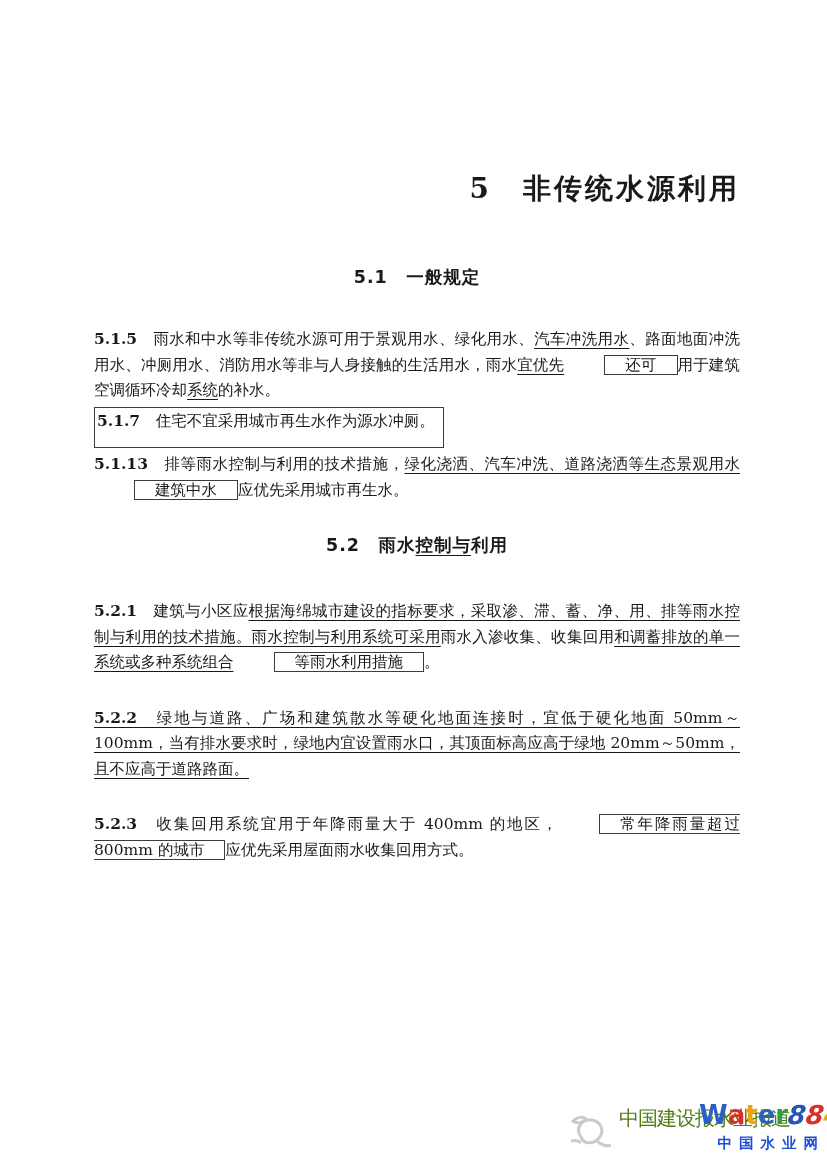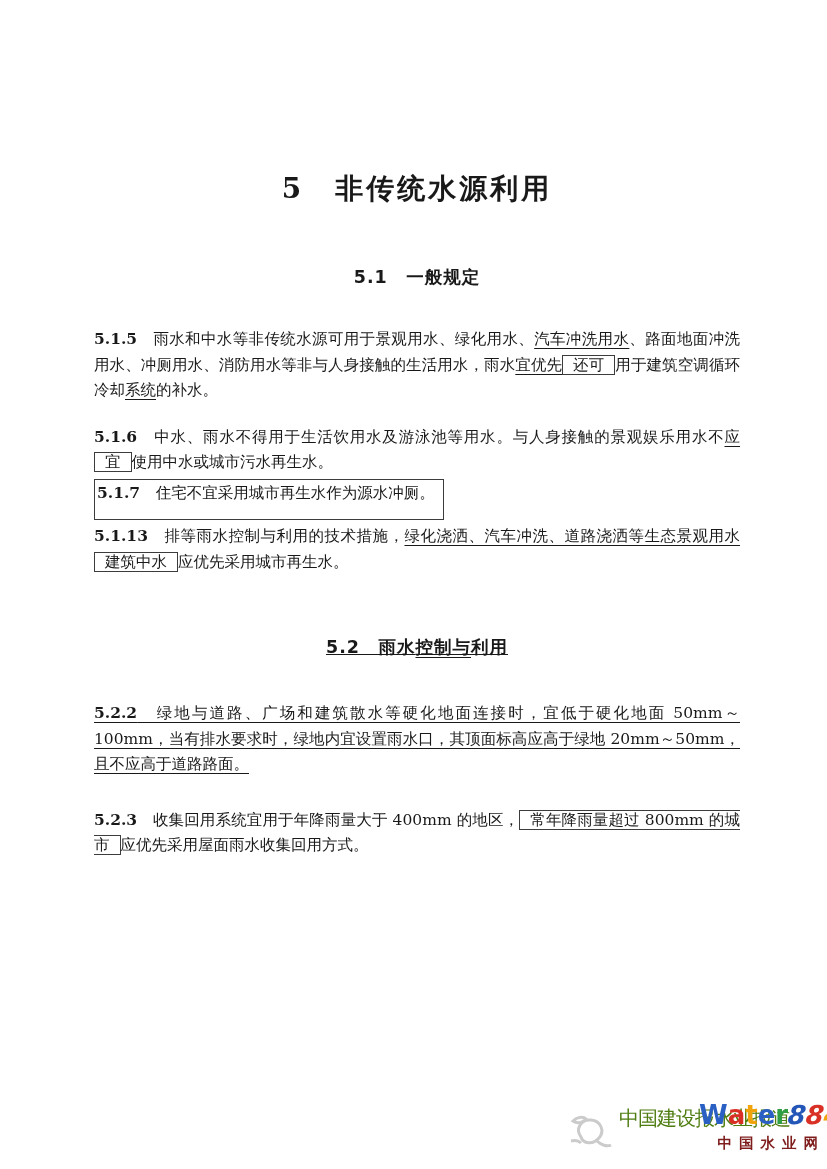--- a/index.html
+++ b/index.html
@@ -7,48 +7,48 @@
     position:relative;
     width:827px;height:1169px;
     box-sizing:border-box;
     padding:170px 87px 0 94px;
     background:#ffffff;
     overflow:hidden;
     font-family:"DejaVu Serif","Liberation Serif",serif;
     color:#191919;
   }
   .doc-title{
-    text-align:center;
+    text-align:right;
     font-size:28px;
     font-weight:600;
     letter-spacing:3px;
     margin:0;
   }
   .section-heading{
     text-align:center;
     font-family:"DejaVu Sans","Liberation Sans",sans-serif;
     font-weight:bold;
     font-size:17.5px;
     letter-spacing:1px;
   }
   .h51{margin:57px 0 37px;text-align:center;}
-  .h52{margin:60px 0 41px;text-decoration:underline;}
+  .h52{margin:30px 0 41px;}
   .clause,.note,.indent{
     font-size:15.5px;
     line-height:25.5px;
     text-align:justify;
     margin:0;
   }
   .indent{text-indent:2em;}
   .mt20{margin-top:20px;}
   .mt2{margin-top:3px;}
   .mt28{margin-top:29px;}
   .seg-b{font-weight:bold;}
   .seg-u{text-decoration:underline;text-underline-offset:4px;text-decoration-thickness:1px;}
-  .seg-box{border:1px solid #3c3c3c;padding:0 10px;}
+  .seg-box{border:1px solid #3c3c3c;padding:0 20px;margin-left:40px;}
   .line-box{border:1px solid #3c3c3c;display:inline-block;padding:0 8px 13px 2px;}
   
   .watermark{
     position:absolute;
     right:2px;bottom:4px;
     width:258px;height:60px;
   }
   .wm-icon{position:absolute;left:0;top:2px;}
   .wm-text{position:absolute;left:52px;top:0;width:206px;}
   .wm-gray{
@@ -79,42 +79,42 @@
 <body>
 
 <div class="page">
 
   <h1 class="doc-title">5　非传统水源利用</h1>
 
   <h2 class="section-heading h51"><span>5.1　一般规定</span></h2>
 
   <p class="clause"><span class="seg-b">5.1.5</span><span>　雨水和中水等非传统水源可用于景观用水、绿化用水、</span><span class="seg-u">汽车冲洗用水</span><span>、路面地面冲洗用水、冲厕用水、消防用水等非与人身接触的生活用水，雨水</span><span class="seg-u">宜优先</span><span class="seg-box">还可</span><span>用于建筑空调循环冷却</span><span class="seg-u">系统</span><span>的补水。</span></p>
 
-  <p class="clause mt20"><span class="seg-b">5.1.6</span><span>　中水、雨水不得用于生活饮用水及游泳池等用水。与人身接触的景观娱乐用水不</span><span class="seg-u">应</span><span class="seg-box">宜</span><span>使用中水或城市污水再生水。</span></p>
 
   <p class="clause mt2"><span class="line-box"><span class="seg-b">5.1.7</span><span>　住宅不宜采用城市再生水作为源水冲厕。</span></span></p>
 
   <p class="clause mt2"><span class="seg-b">5.1.13</span><span>　排等雨水控制与利用的技术措施，</span><span class="seg-u">绿化浇洒、汽车冲洗、道路浇洒等生态景观用水</span><span class="seg-box">建筑中水</span><span>应优先采用城市再生水。</span></p>
 
   <h2 class="section-heading h52"><span>5.2　雨水</span><span class="seg-u">控制与</span><span>利用</span></h2>
 
+  <p class="clause"><span class="seg-b">5.2.1</span><span>　建筑与小区应</span><span class="seg-u">根据海绵城市建设的指标要求，采取渗、滞、蓄、净、用、排等雨水控制与利用的技术措施。雨水控制与利用系统可采用</span><span>雨水入渗收集、收集回用</span><span class="seg-u">和调蓄排放的单一系统或多种系统组合</span><span class="seg-box">等雨水利用措施</span><span>。</span></p>
 
   <p class="clause mt28"><span class="seg-b seg-u">5.2.2</span><span class="seg-u">　绿地与道路、广场和建筑散水等硬化地面连接时，宜低于硬化地面 50mm～100mm，当有排水要求时，绿地内宜设置雨水口，其顶面标高应高于绿地 20mm～50mm，且不应高于道路路面。</span></p>
 
   <p class="clause mt28"><span class="seg-b">5.2.3</span><span>　收集回用系统宜用于年降雨量大于 400mm 的地区，</span><span class="seg-box">常年降雨量超过 800mm 的城市</span><span>应优先采用屋面雨水收集回用方式。</span></p>
 
   <div class="watermark">
     <svg class="wm-icon" width="48" height="52" viewBox="0 0 48 52">
       <g fill="none" stroke="#cbcbcb" stroke-width="3">
         <path d="M14 30 C8 22, 14 12, 24 13 C34 14, 38 24, 32 31 C26 38, 16 37, 14 30 Z"></path>
         <path d="M6 14 C10 10, 16 9, 19 12 C16 16, 10 17, 6 14 Z"></path>
         <path d="M30 34 C34 38, 40 40, 44 38"></path>
         <path d="M4 34 C8 33, 12 34, 14 36"></path>
       </g>
     </svg>
     <div class="wm-text">
       <div class="wm-gray">中国建设报水业报道</div>
       <div class="wm-overlay"><span class="wm-letter" style="color: rgb(42, 95, 196);">W</span><span class="wm-letter" style="color: rgb(217, 48, 37);">a</span><span class="wm-letter" style="color: rgb(240, 163, 10);">t</span><span class="wm-letter" style="color: rgb(42, 95, 196);">e</span><span class="wm-letter" style="color: rgb(47, 158, 68);">r</span><span class="wm-letter wm-italic" style="color: rgb(36, 86, 184);">8</span><span class="wm-letter wm-italic" style="color: rgb(217, 48, 37);">8</span><span class="wm-letter wm-italic" style="color: rgb(240, 163, 10);">4</span></div>
-      <div class="wm-site" style="color: #7f1d1d; font-family: Liberation Mono, monospace;">中国水业网</div>
+      <div class="wm-site" style="color: #1d4ed8; font-family: Liberation Mono, monospace;">中国水业网</div>
     </div>
   </div>
 
 </div>
 
 </body></html>

